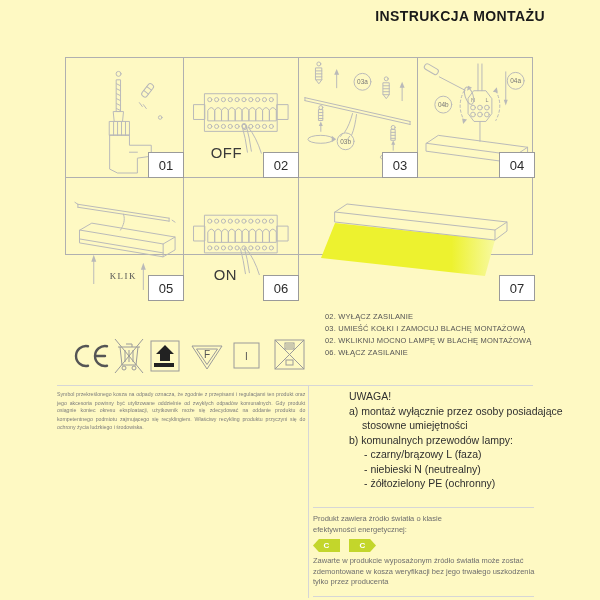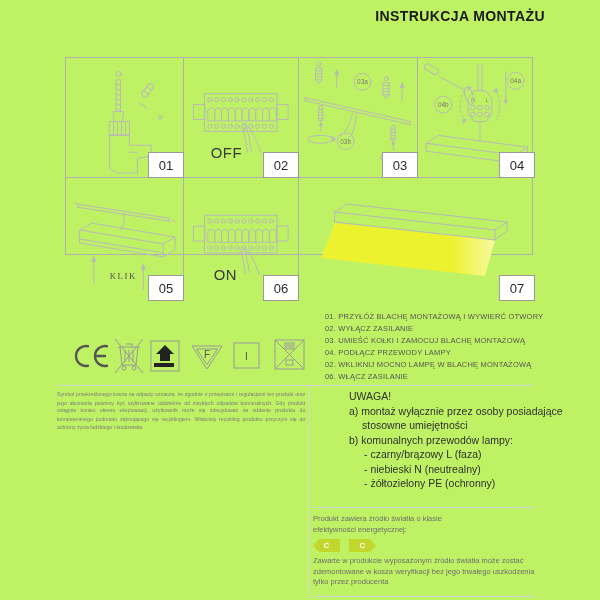--- a/index.html
+++ b/index.html
@@ -4,21 +4,21 @@
 <style>
   :root{
     --accent_green:#c3d62b;
     --beam_yellow:#edf22f;
     --beam_yellow_light:#f7f9a0;
     --line:#b9b9b9;
     --frame:#b0b0b0;
   }
   html,body{margin:0;padding:0;background:#fff;}
   .page{
-    position:relative;width:600px;height:600px;background:#bef264;overflow:hidden;
+    position:relative;width:600px;height:600px;background:#fef9c3;overflow:hidden;
     font-family:"Liberation Sans",sans-serif;color:#333;
   }
   .title{
     position:absolute;top:8px;right:55px;margin:0;
     font-size:14px;font-weight:bold;letter-spacing:.4px;color:#1a1a1a;
   }
   .grid{
     position:absolute;left:65px;top:57px;width:468px;height:198px;
     display:grid;grid-template-columns:118px 115px 119px 116px;grid-template-rows:120px 122px;
     border:1px solid var(--frame);box-sizing:border-box;
@@ -266,24 +266,22 @@
           </linearGradient>
         </defs>
         <polygon points="36,45 196,62 186,98 22,80" fill="url(#beamGrad)" stroke="none"></polygon>
         <path class="art" d="M36,34 L48,26 L208,44 L196,52 M36,34 L196,52 L196,62 L36,44 Z M208,44 L208,53 L196,62"></path>
       </svg>
       <div class="num">07</div>
     </div>
   </div>
 
   <ol class="steps">
-    <li>01. PRZYŁÓŻ BLACHĘ MONTAŻOWĄ I WYWIERĆ OTWORY</li>
     <li>02. WYŁĄCZ ZASILANIE</li>
     <li>03. UMIEŚĆ KOŁKI I ZAMOCUJ BLACHĘ MONTAŻOWĄ</li>
-    <li>04. PODŁĄCZ PRZEWODY LAMPY</li>
     <li>02. WKLIKNIJ MOCNO LAMPĘ W BLACHĘ MONTAŻOWĄ</li>
     <li>06. WŁĄCZ ZASILANIE</li>
   </ol>
 
   <div class="icons-row">
     <span style="left:72px;top:343px;width:38px;height:26px;">
       <svg viewBox="0 0 38 26">
         <path class="cert-dark" d="M16,3.2 A10,10 0 1 0 16,22.8"></path>
         <path class="cert-dark" d="M35,3.2 A10,10 0 1 0 35,22.8 M24.6,13 H33"></path>
       </svg>

